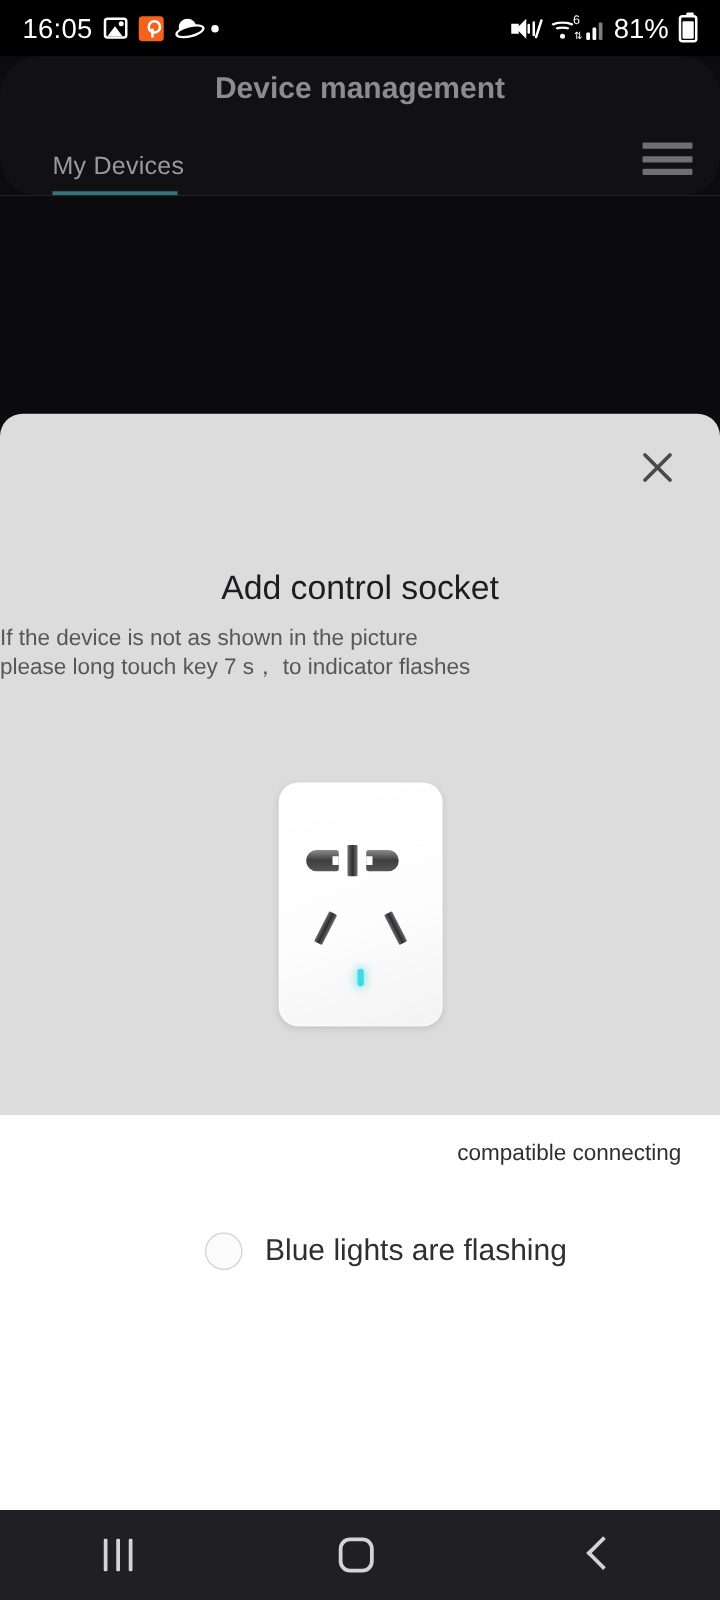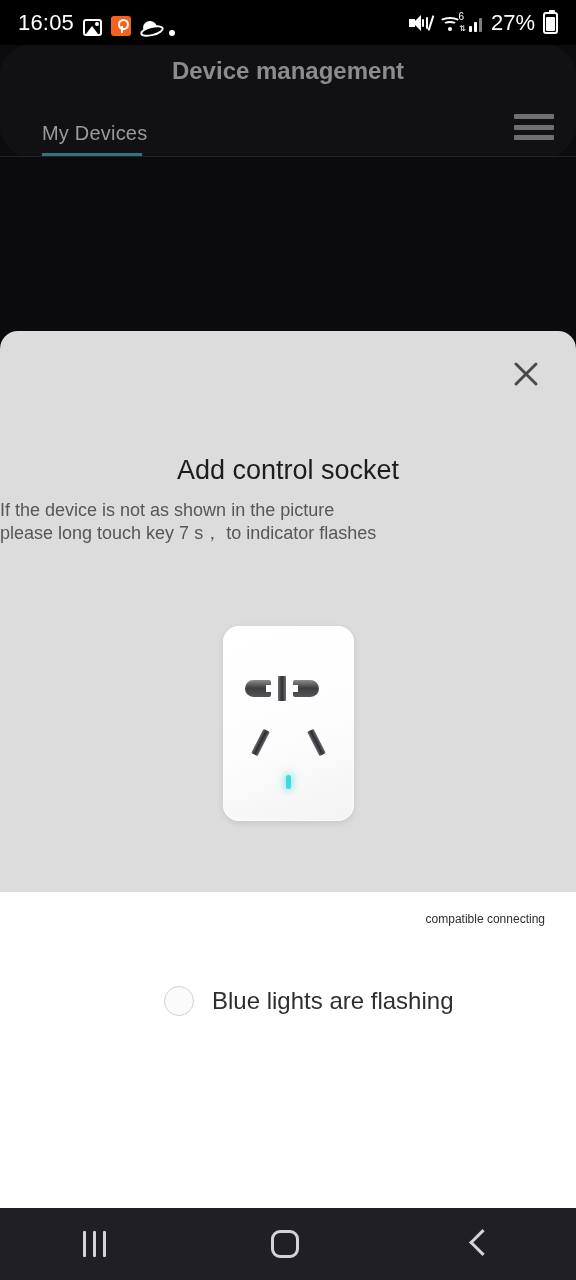--- a/index.html
+++ b/index.html
@@ -17,21 +17,21 @@
 
   
   #status-bar {
     position:absolute; top:0; left:0;
     width:576px; height:45px;
     background:#000;
     display:flex; align-items:center;
     padding:0 18px;
     color:#ffffff;
   }
-  #status-left { display:flex; align-items:flex-end; gap:9px; }
+  #status-left { display:flex; align-items:center; gap:9px; }
   #status-clock { font-size:22px; letter-spacing:0.2px; color:#fff; }
   #status-right { margin-left:auto; display:flex; align-items:center; gap:7px; }
   .sicon { display:block; }
   .ic-photo {
     width:19px; height:17px; border:2px solid #fff; border-radius:3px;
     position:relative; overflow:hidden; background:#000;
   }
   .ic-photo::before{
     content:""; position:absolute; left:1px; bottom:0;
     width:0;height:0; border-left:6px solid transparent;
@@ -241,21 +241,21 @@
     box-shadow:0 0 7px 2px rgba(63,217,224,0.55);
   }
 
   
   #lower-panel{
     position:absolute; top:892px; left:0; width:576px; height:316px;
     background:#ffffff;
   }
   #compatible-text{
     position:absolute; top:912px; right:31px;
-    font-size:12px; color:#2f2f32;
+    font-size:18px; color:#2f2f32;
   }
   #flash-check-row{
     position:absolute; top:986px; left:164px;
     display:flex; align-items:center; gap:18px;
   }
   #flash-checkbox{
     width:30px;height:30px;border-radius:50%;
     border:1.5px solid #d2d2d2; background:#fbfbfb;
   }
   #flash-label{ font-size:24px; color:#2f2f32; }
@@ -313,21 +313,21 @@
           <span class="arc a2"></span>
           <span class="dot"></span>
         <span class="six">6</span>
           <span class="updown">⇅</span>
       </span>
       <span class="sicon ic-sig">
           <i></i>
           <i></i>
           <i></i>
         </span>
-      <span id="status-battery-text">27%</span>
+      <span id="status-battery-text">81%</span>
       <span class="ic-batt">
           <i></i>
         </span>
     </div>
   </div>
 
   <div id="app-header">
     <div id="page-title">Device management</div>
     <div id="tab-bar">
       <div id="tab-my-devices">

